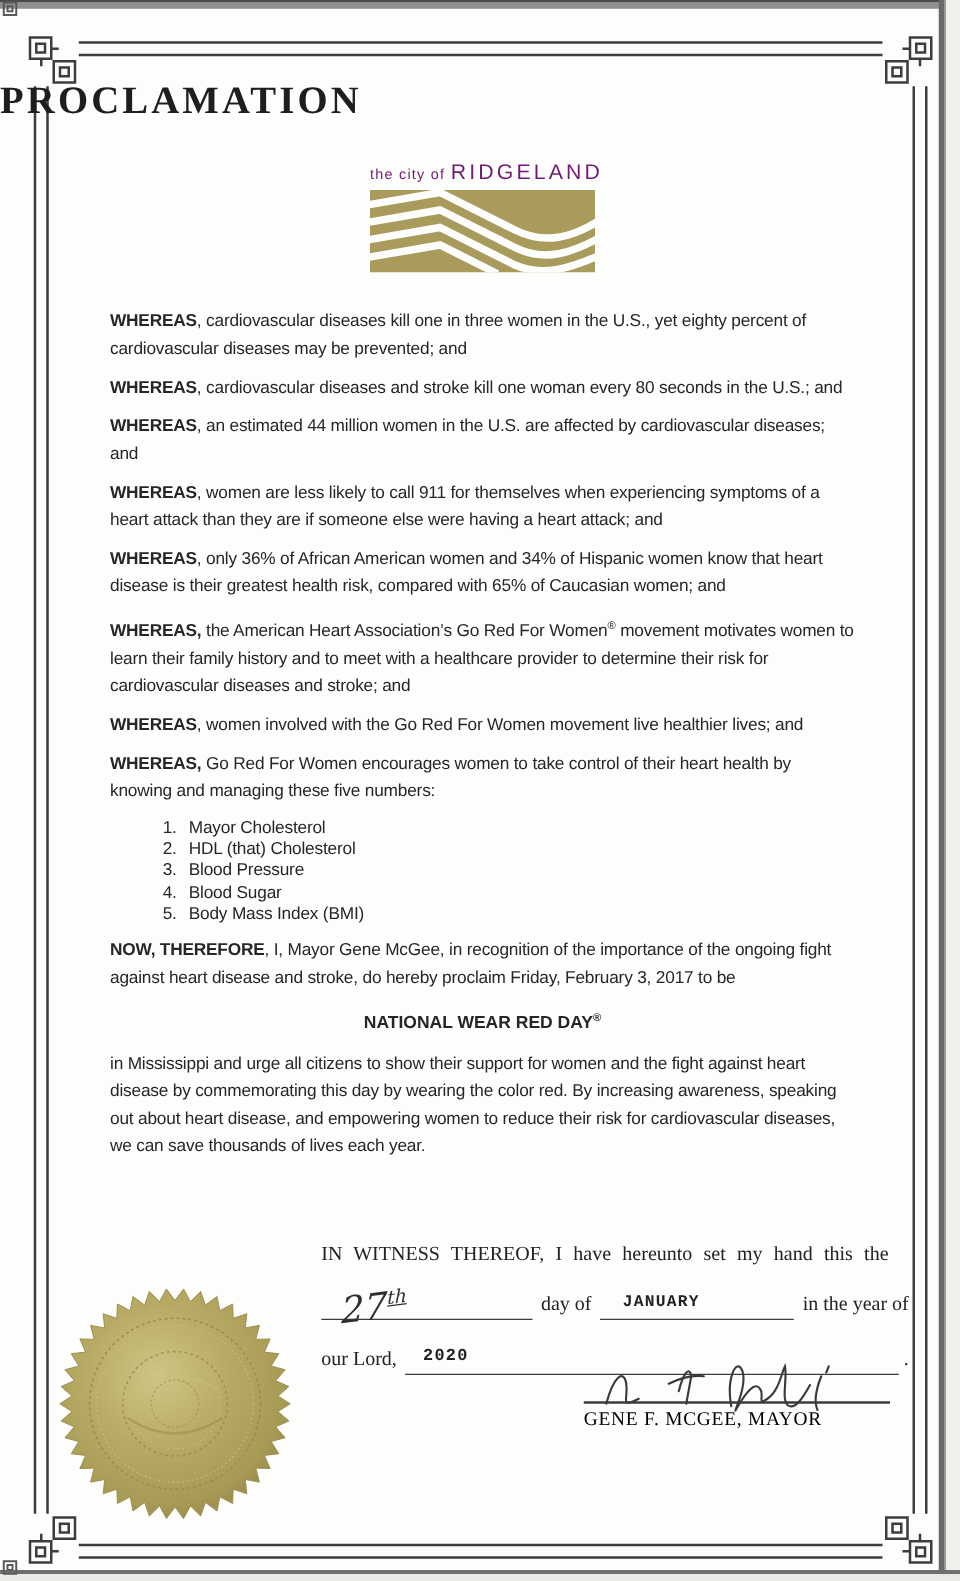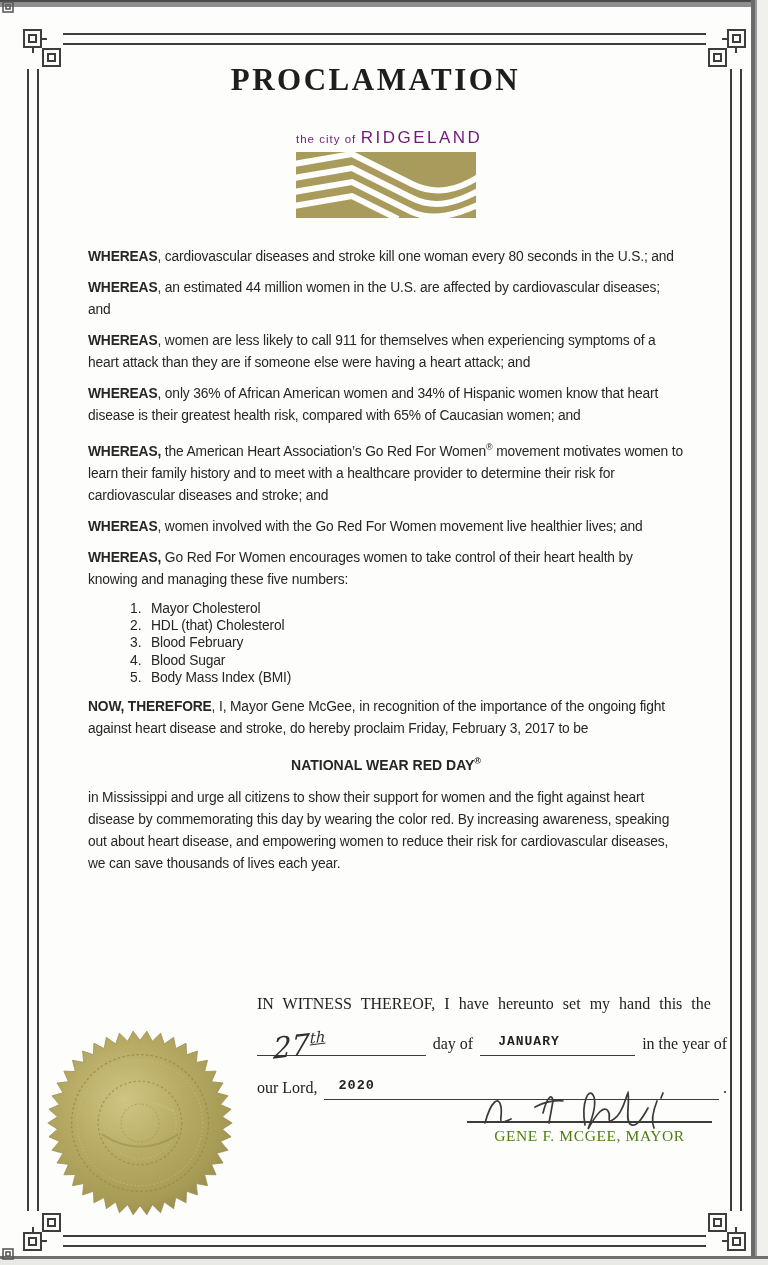--- a/index.html
+++ b/index.html
@@ -11,21 +11,21 @@
   
   .scan-top{position:absolute;left:0;top:0;width:768px;height:7px;
     background:linear-gradient(#4a4a4a 0 2px,#8f8f8f 2px 100%);}
   .scan-right{position:absolute;top:0;right:0;width:17px;height:1265px;
     background:linear-gradient(90deg,#6a6a6a 0 4px,#9a9a9a 4px 6px,#f0f0ed 6px 100%);}
   .scan-bottom{position:absolute;left:0;bottom:0;width:768px;height:9px;
     background:linear-gradient(#6f6f6f 0 3px,#e9e9e6 3px 100%);}
   
   #frame{position:absolute;left:0;top:0;}
   
-  .title{position:absolute;top:62px;left:0;width:751px;text-align:center;
+  .title{position:absolute;top:62px;left:0;width:751px;text-align:left;
     font-family:"Liberation Serif",serif;font-weight:bold;font-size:31px;
     letter-spacing:2.5px;color:#1e1e1e;}
   .logo{position:absolute;top:128px;left:284px;width:200px;text-align:left;}
   .logo-line{white-space:nowrap;color:#701a75;margin-left:12px;}
   .logo-prefix{font-size:11.5px;letter-spacing:1px;}
   .logo-name{font-size:17px;letter-spacing:2.5px;font-weight:400;}
   .logo svg{display:block;margin-top:4px;margin-left:12px;}
   
   .body{position:absolute;top:246px;left:88px;width:596px;
     font-size:13.8px;letter-spacing:-0.15px;line-height:22px;color:#262626;}
@@ -54,22 +54,22 @@
     font-family:"DejaVu Serif",serif;font-style:italic;font-size:29px;color:#2f2f2f;
     transform:rotate(-7deg) skewX(-8deg);transform-origin:left bottom;white-space:nowrap;}
   .handwritten sup{font-size:15px;text-decoration:underline;}
   .typed{font-family:"Liberation Mono",monospace;font-weight:bold;text-align:right;}
   .month{position:absolute;left:18px;bottom:1px;font-size:13px;letter-spacing:1px;}
   .year{position:absolute;left:14px;bottom:1px;font-size:13.5px;letter-spacing:1px;}
   .period{padding-left:4px;}
   .sig-area{position:absolute;left:210px;top:94px;width:245px;}
   .sig-svg{position:absolute;left:0;top:-16px;}
   .sig-rule{margin-top:34px;border-bottom:2px solid #3c3c3c;height:0;}
-  .mayor-name{text-align:center;margin-top:4px;font-size:15.5px;letter-spacing:0.6px;
-    color:#4d7c0f;white-space:nowrap;}
+  .mayor-name{margin-top:4px;font-size:15.5px;letter-spacing:0.6px;
+    color:#000000;white-space:nowrap;}
   
   .seal{position:absolute;left:45px;top:1028px;}
 </style>
 </head>
 <body>
 
 <div id="doc">
 
   <div class="scan-top"></div>
   <div class="scan-right"></div>
@@ -117,32 +117,33 @@
       <g fill="none" stroke="#fdfdfb" stroke-width="6">
         <path d="M-2,12 L56,2 L116,32 C140,44 162,38 184,24"></path>
         <path d="M-2,26 L56,16 L116,46 C140,58 162,50 184,38"></path>
         <path d="M-2,40 L56,30 L116,60 C138,70 162,62 184,52"></path>
         <path d="M-2,54 L56,44 L102,67"></path>
       </g>
     </svg>
   </div>
 
   <div class="body">
+    <p><b>WHEREAS</b><span>, cardiovascular diseases kill one in three women in the U.S., yet eighty percent of cardiovascular diseases may be prevented; and</span></p>
     <p><b>WHEREAS</b><span>, cardiovascular diseases and stroke kill one woman every 80 seconds in the U.S.; and</span></p>
     <p><b>WHEREAS</b><span>, an estimated 44 million women in the U.S. are affected by cardiovascular diseases; and</span></p>
     <p><b>WHEREAS</b><span>, women are less likely to call 911 for themselves when experiencing symptoms of a heart attack than they are if someone else were having a heart attack; and</span></p>
     <p><b>WHEREAS</b><span>, only 36% of African American women and 34% of Hispanic women know that heart disease is their greatest health risk, compared with 65% of Caucasian women; and</span></p>
     <p><b>WHEREAS,</b><span> the American Heart Association’s Go Red For Women</span><sup>®</sup><span> movement motivates women to learn their family history and to meet with a healthcare provider to determine their risk for cardiovascular diseases and stroke; and</span></p>
     <p><b>WHEREAS</b><span>, women involved with the Go Red For Women movement live healthier lives; and</span></p>
     <p><b>WHEREAS,</b><span> Go Red For Women encourages women to take control of their heart health by knowing and managing these five numbers:</span></p>
 
     <ol class="numbers">
       <li>Mayor Cholesterol</li>
       <li>HDL (that) Cholesterol</li>
-      <li>Blood February</li>
+      <li>Blood Pressure</li>
       <li>Blood Sugar</li>
       <li>Body Mass Index (BMI)</li>
     </ol>
 
     <p><b>NOW, THEREFORE</b><span>, I, Mayor Gene McGee, in recognition of the importance of the ongoing fight against heart disease and stroke, do hereby proclaim Friday, February 3, 2017 to be</span></p>
 
     <div class="day-title"><span>NATIONAL WEAR RED DAY</span><sup>®</sup></div>
 
     <p>in Mississippi and urge all citizens to show their support for women and the fight against heart disease by commemorating this day by wearing the color red.  By increasing awareness, speaking out about heart disease, and empowering women to reduce their risk for cardiovascular diseases, we can save thousands of lives each year.</p>
   </div>

